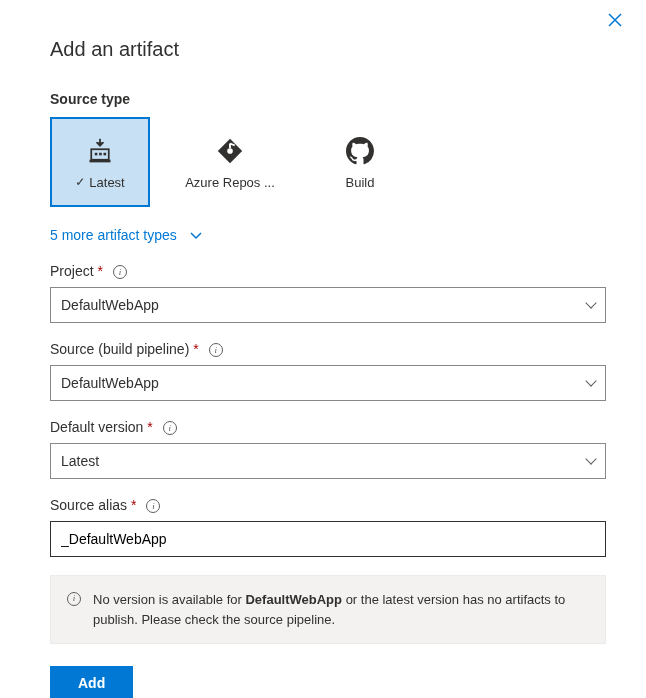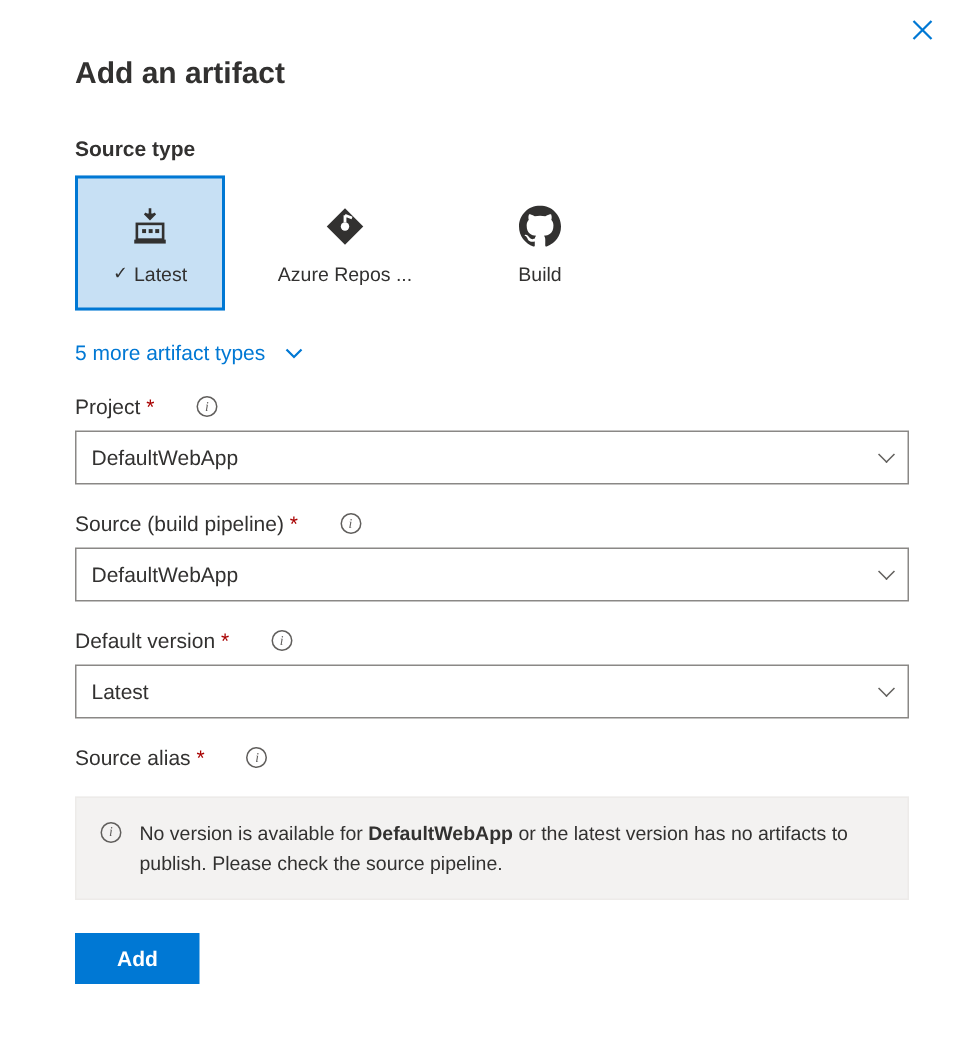--- a/index.html
+++ b/index.html
@@ -21,21 +21,21 @@
       top: 10px;
       right: 18px;
       color: #0078d4;
       font-size: 18px;
       cursor: pointer;
       background: none;
       border: none;
     }
     h1 {
       font-size: 20px;
-      font-weight: 700;
+      font-weight: 400;
       margin: 18px 0 30px 0;
     }
     .section-label {
       font-size: 14px;
       margin-bottom: 10px;
       font-weight: bold;
     }
     .tiles {
       display: flex;
       gap: 30px;
@@ -79,22 +79,22 @@
       align-items: center;
       gap: 13px;
       margin-bottom: 20px;
     }
     .field {
       margin-bottom: 18px;
     }
     .field-label {
       margin-bottom: 8px;
       display: flex;
-      align-items: center;
-      gap: 28px;
+      align-items: flex-end;
+      gap: 10px;
       font-size: 14px;
     }
     .req {
       color: #a80000;
     }
     .info {
       width: 14px;
       height: 14px;
       border: 1px solid #605e5c;
       border-radius: 50%;
@@ -248,20 +248,21 @@
       <span>Latest</span>
       <span class="chev-down2"></span>
     </div>
   </div>
 
   <div class="field">
     <div class="field-label">
       <span><span>Source alias</span> <span class="req">*</span></span>
       <span class="info">i</span>
     </div>
+    <input class="textinput" type="text" value="_DefaultWebApp" style="">
   </div>
 
   <div class="msg">
     <span class="info">i</span>
     <div>
       <span>No version is available for </span><b>DefaultWebApp</b><span> or the latest version has no artifacts to publish. Please check the source pipeline.</span>
     </div>
   </div>
 
   <button class="add-btn">Add</button>

